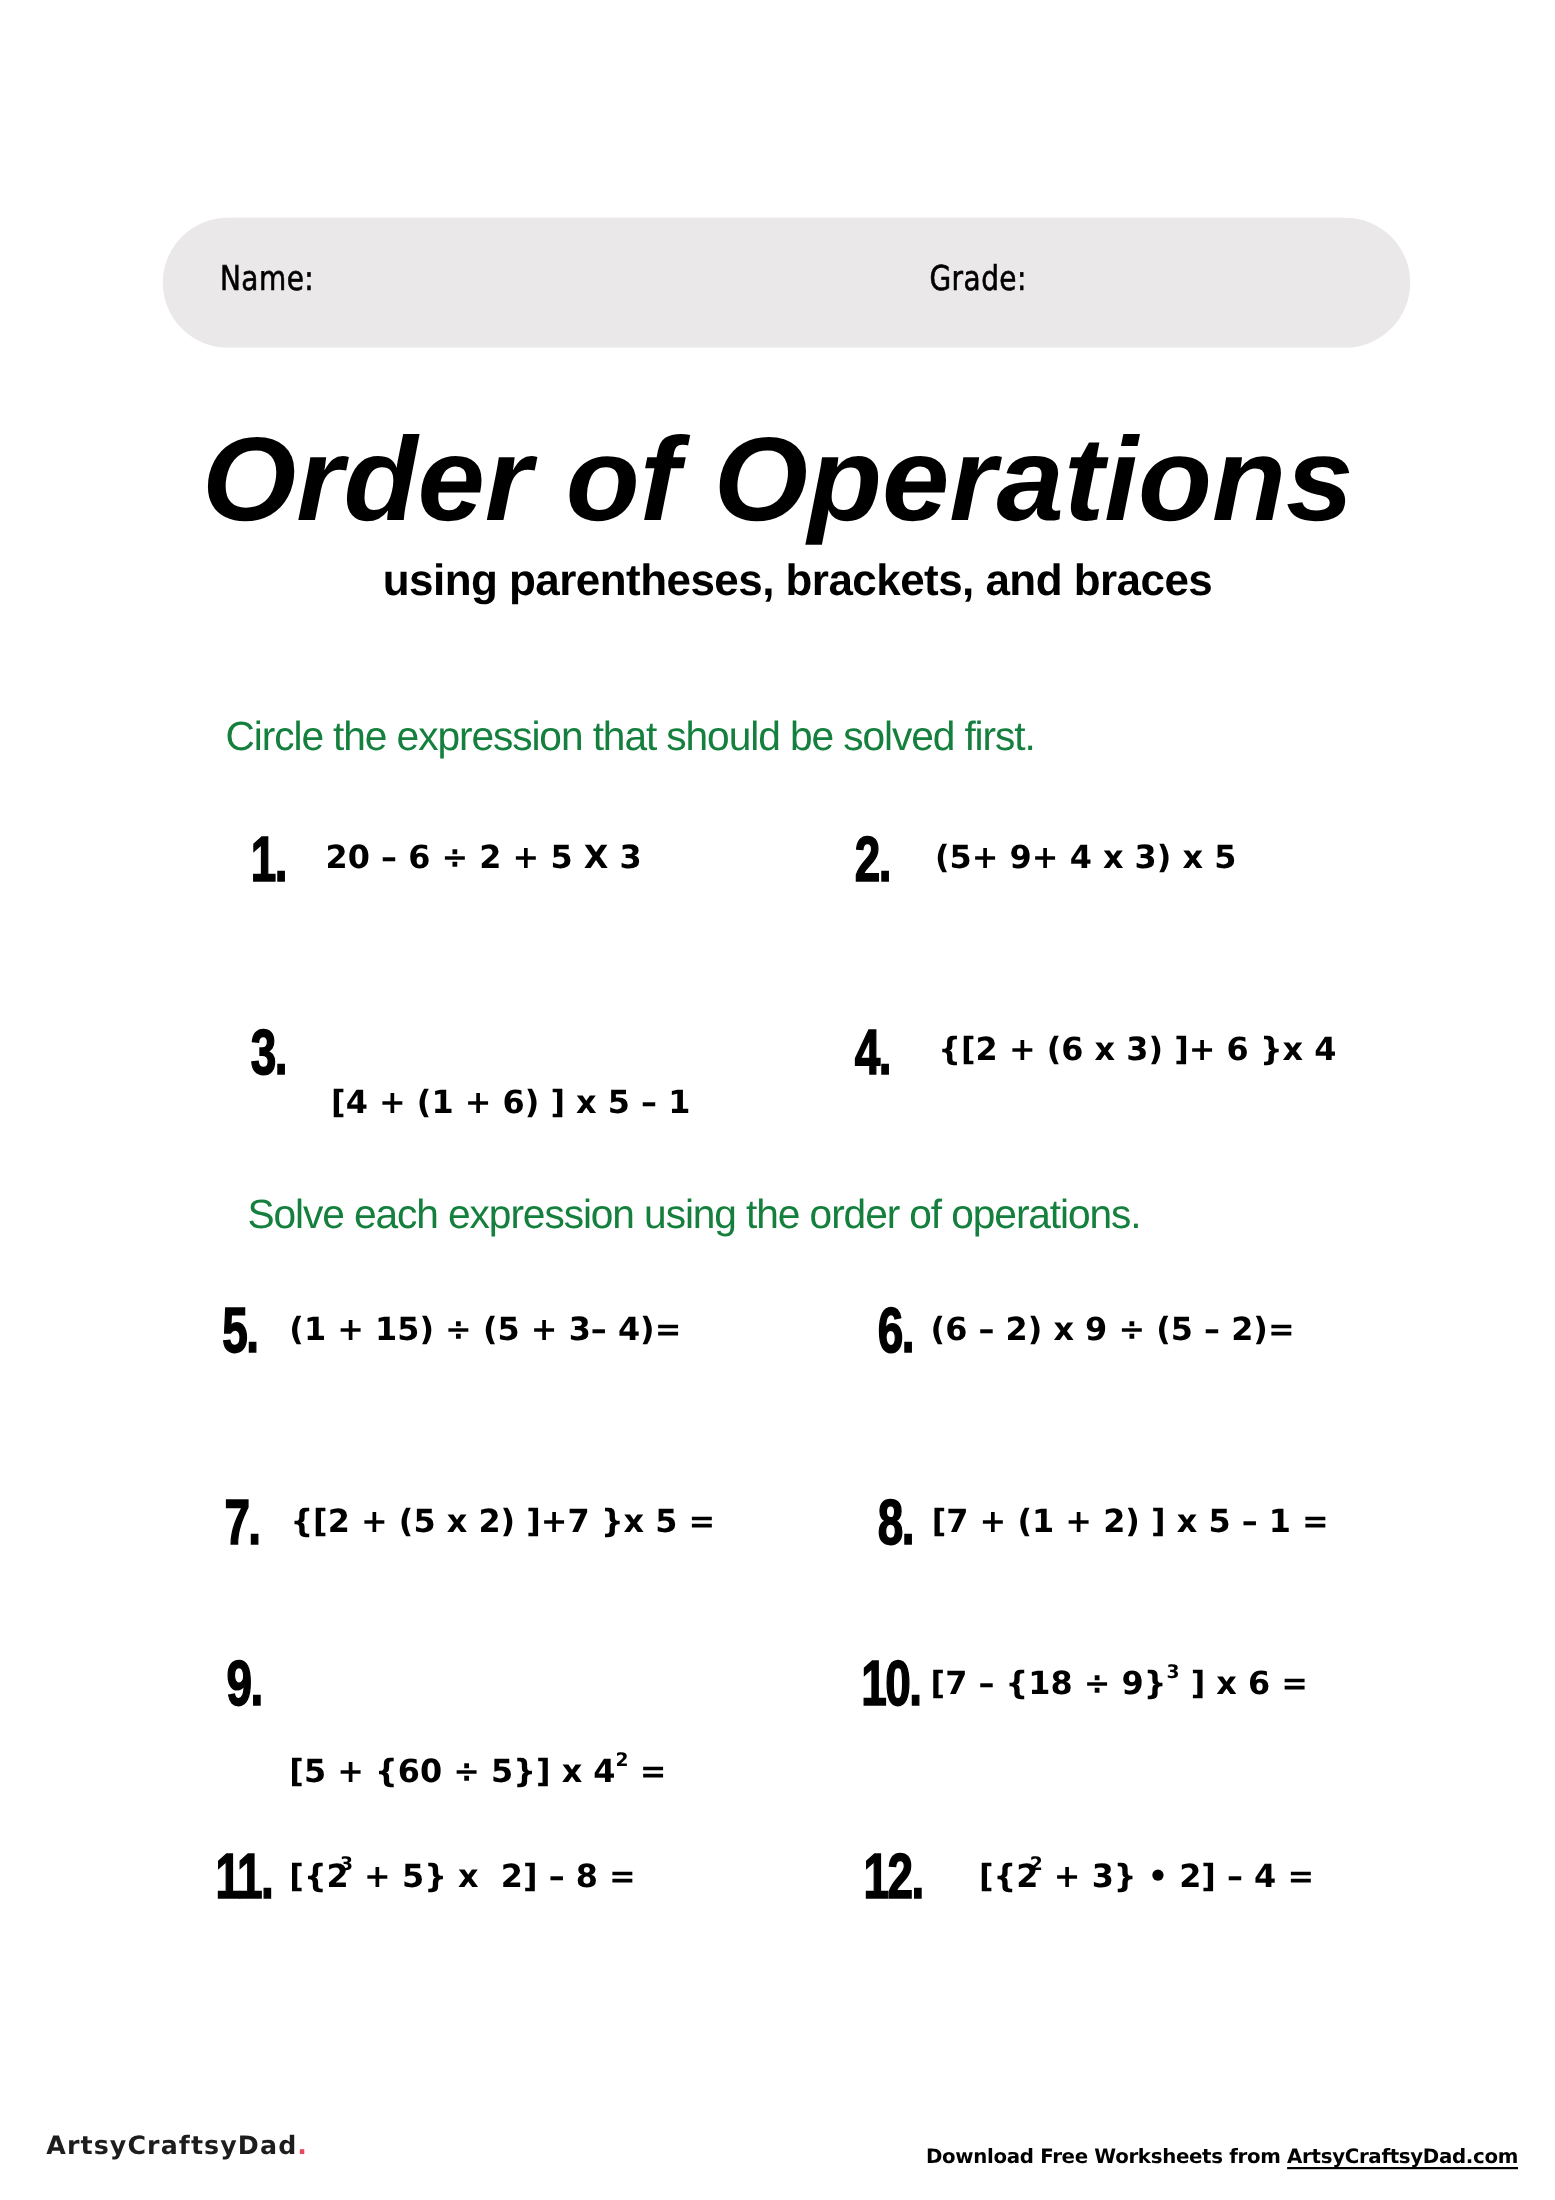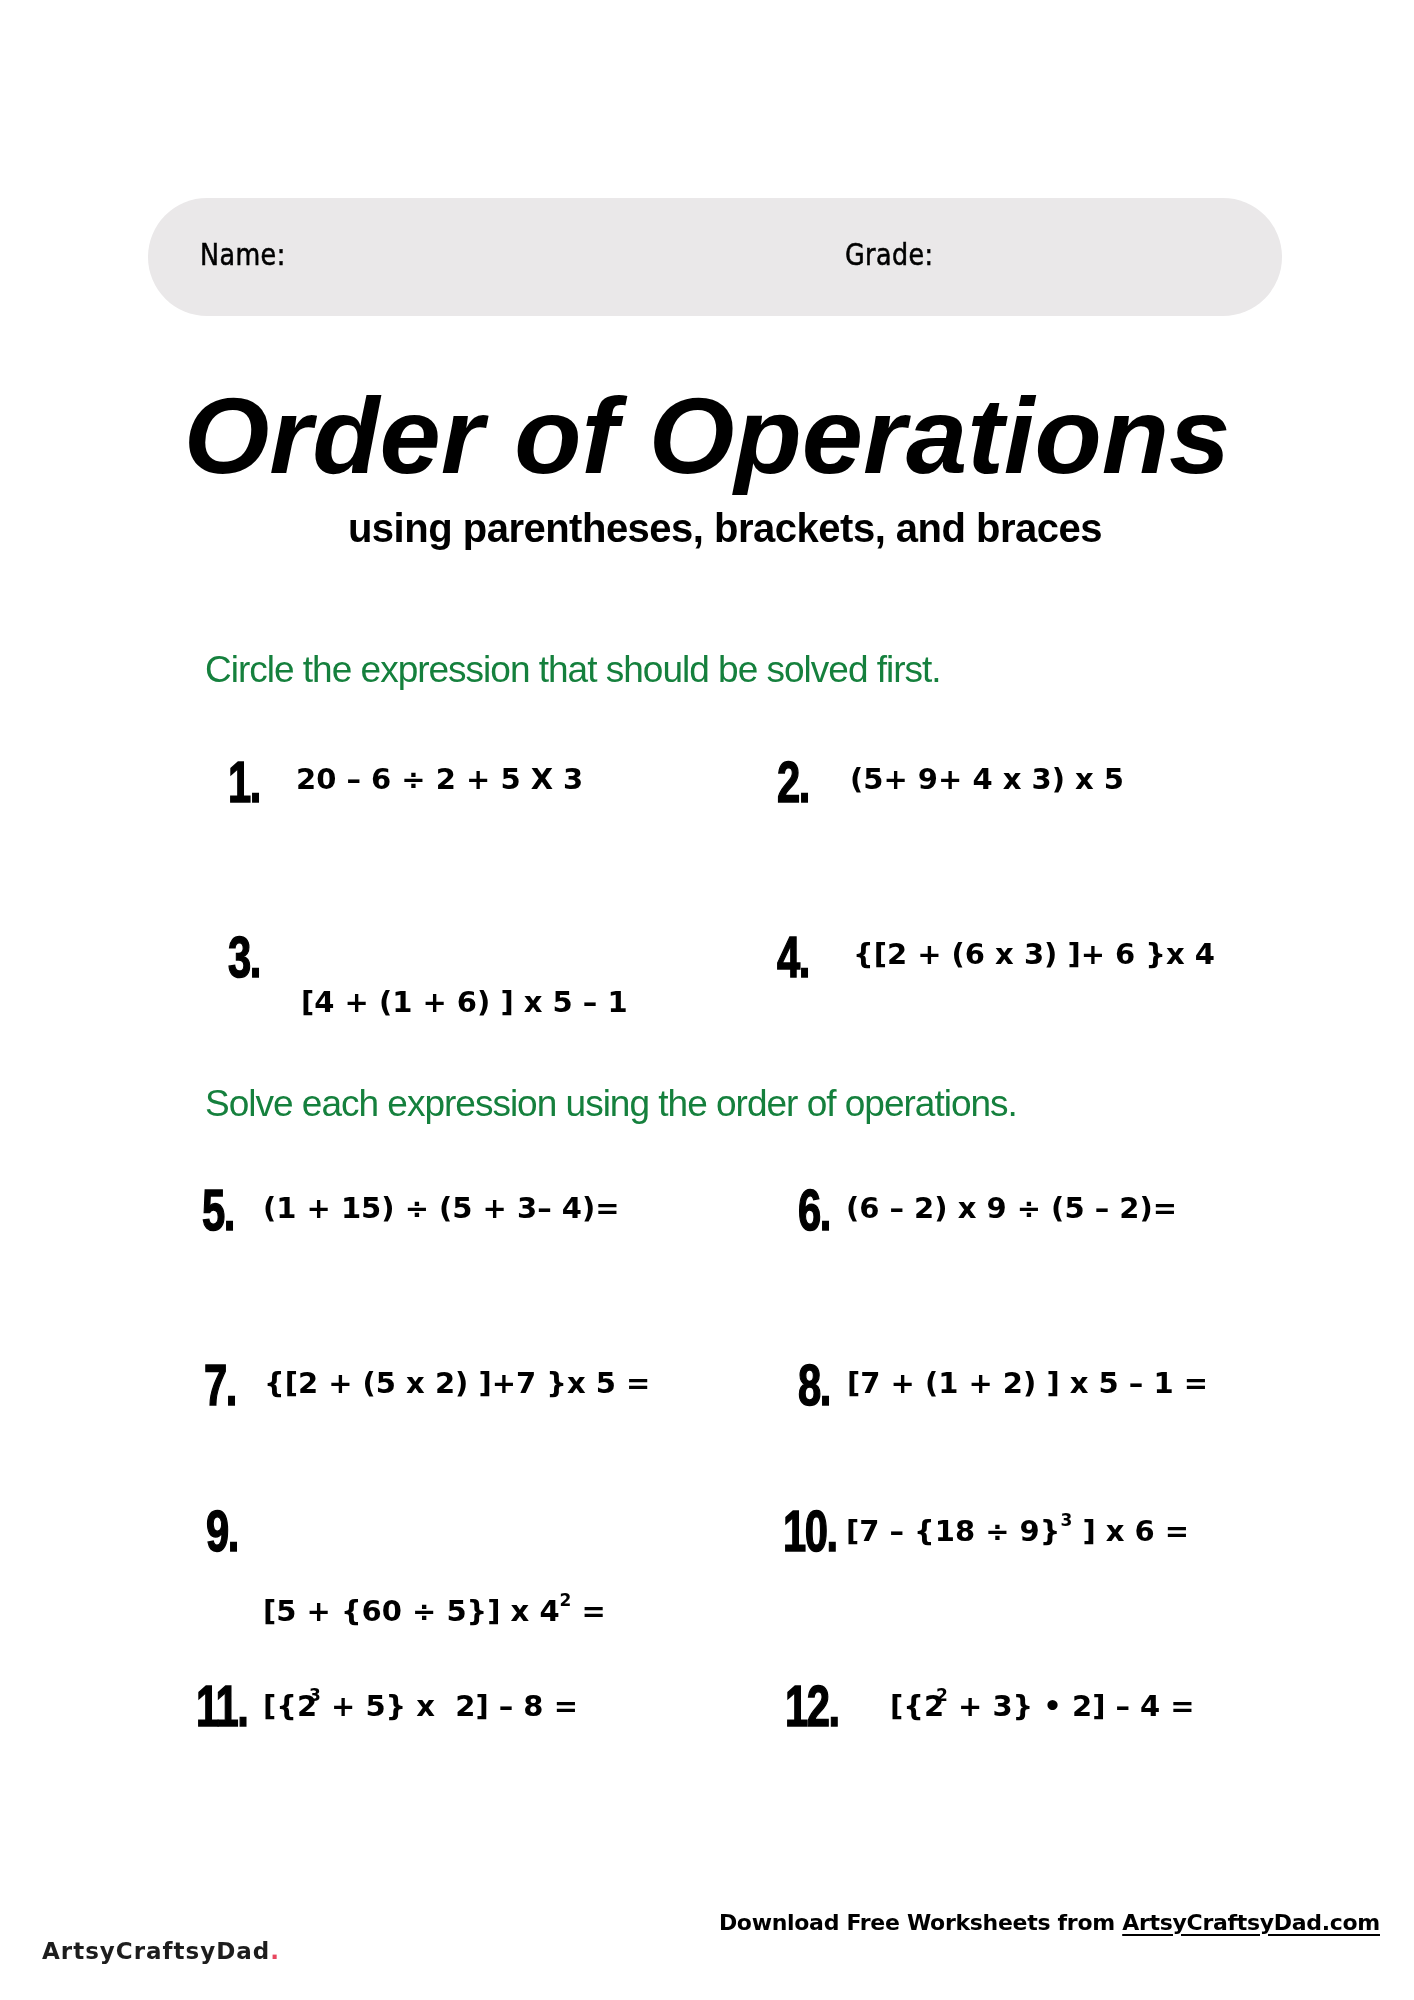--- a/index.html
+++ b/index.html
@@ -64,21 +64,21 @@
     .instruction {
       left: 205px;
       font-family: "Liberation Sans", sans-serif;
       font-weight: normal;
       font-size: 37px;
       letter-spacing: -1px;
       line-height: 1;
       color: #15803d;
     }
     .instr-1 { top: 651px; }
-    .instr-2 { top: 1085px; }
+    .instr-2 { top: 1085px; margin-left: 20px; }
 
     
     .q-num {
       font-family: "Liberation Sans", sans-serif;
       font-weight: bold;
       font-size: 58px;
       line-height: 1;
       transform: scaleX(0.72);
       transform-origin: left top;
       letter-spacing: -2px;
@@ -106,24 +106,24 @@
       left: 42px; top: 1940px;
       font-family: "DejaVu Sans", sans-serif;
       font-weight: bold;
       font-size: 23px;
       letter-spacing: 1px;
       color: #1d1d1d;
       line-height: 1;
     }
     .footer-logo .dot { color: #e8475f; }
     .footer-cta {
-      right: 34px; top: 1912px;
+      right: 34px; top: 1952px;
       font-family: "DejaVu Sans", sans-serif;
       font-weight: bold;
-      font-size: 22px;
+      font-size: 18px;
       letter-spacing: -0.3px;
       color: #000;
       line-height: 1;
       white-space: nowrap;
     }
     .footer-cta .link {
       text-decoration: underline;
       text-decoration-thickness: 2px;
       text-underline-offset: 4px;
       color: #000;

